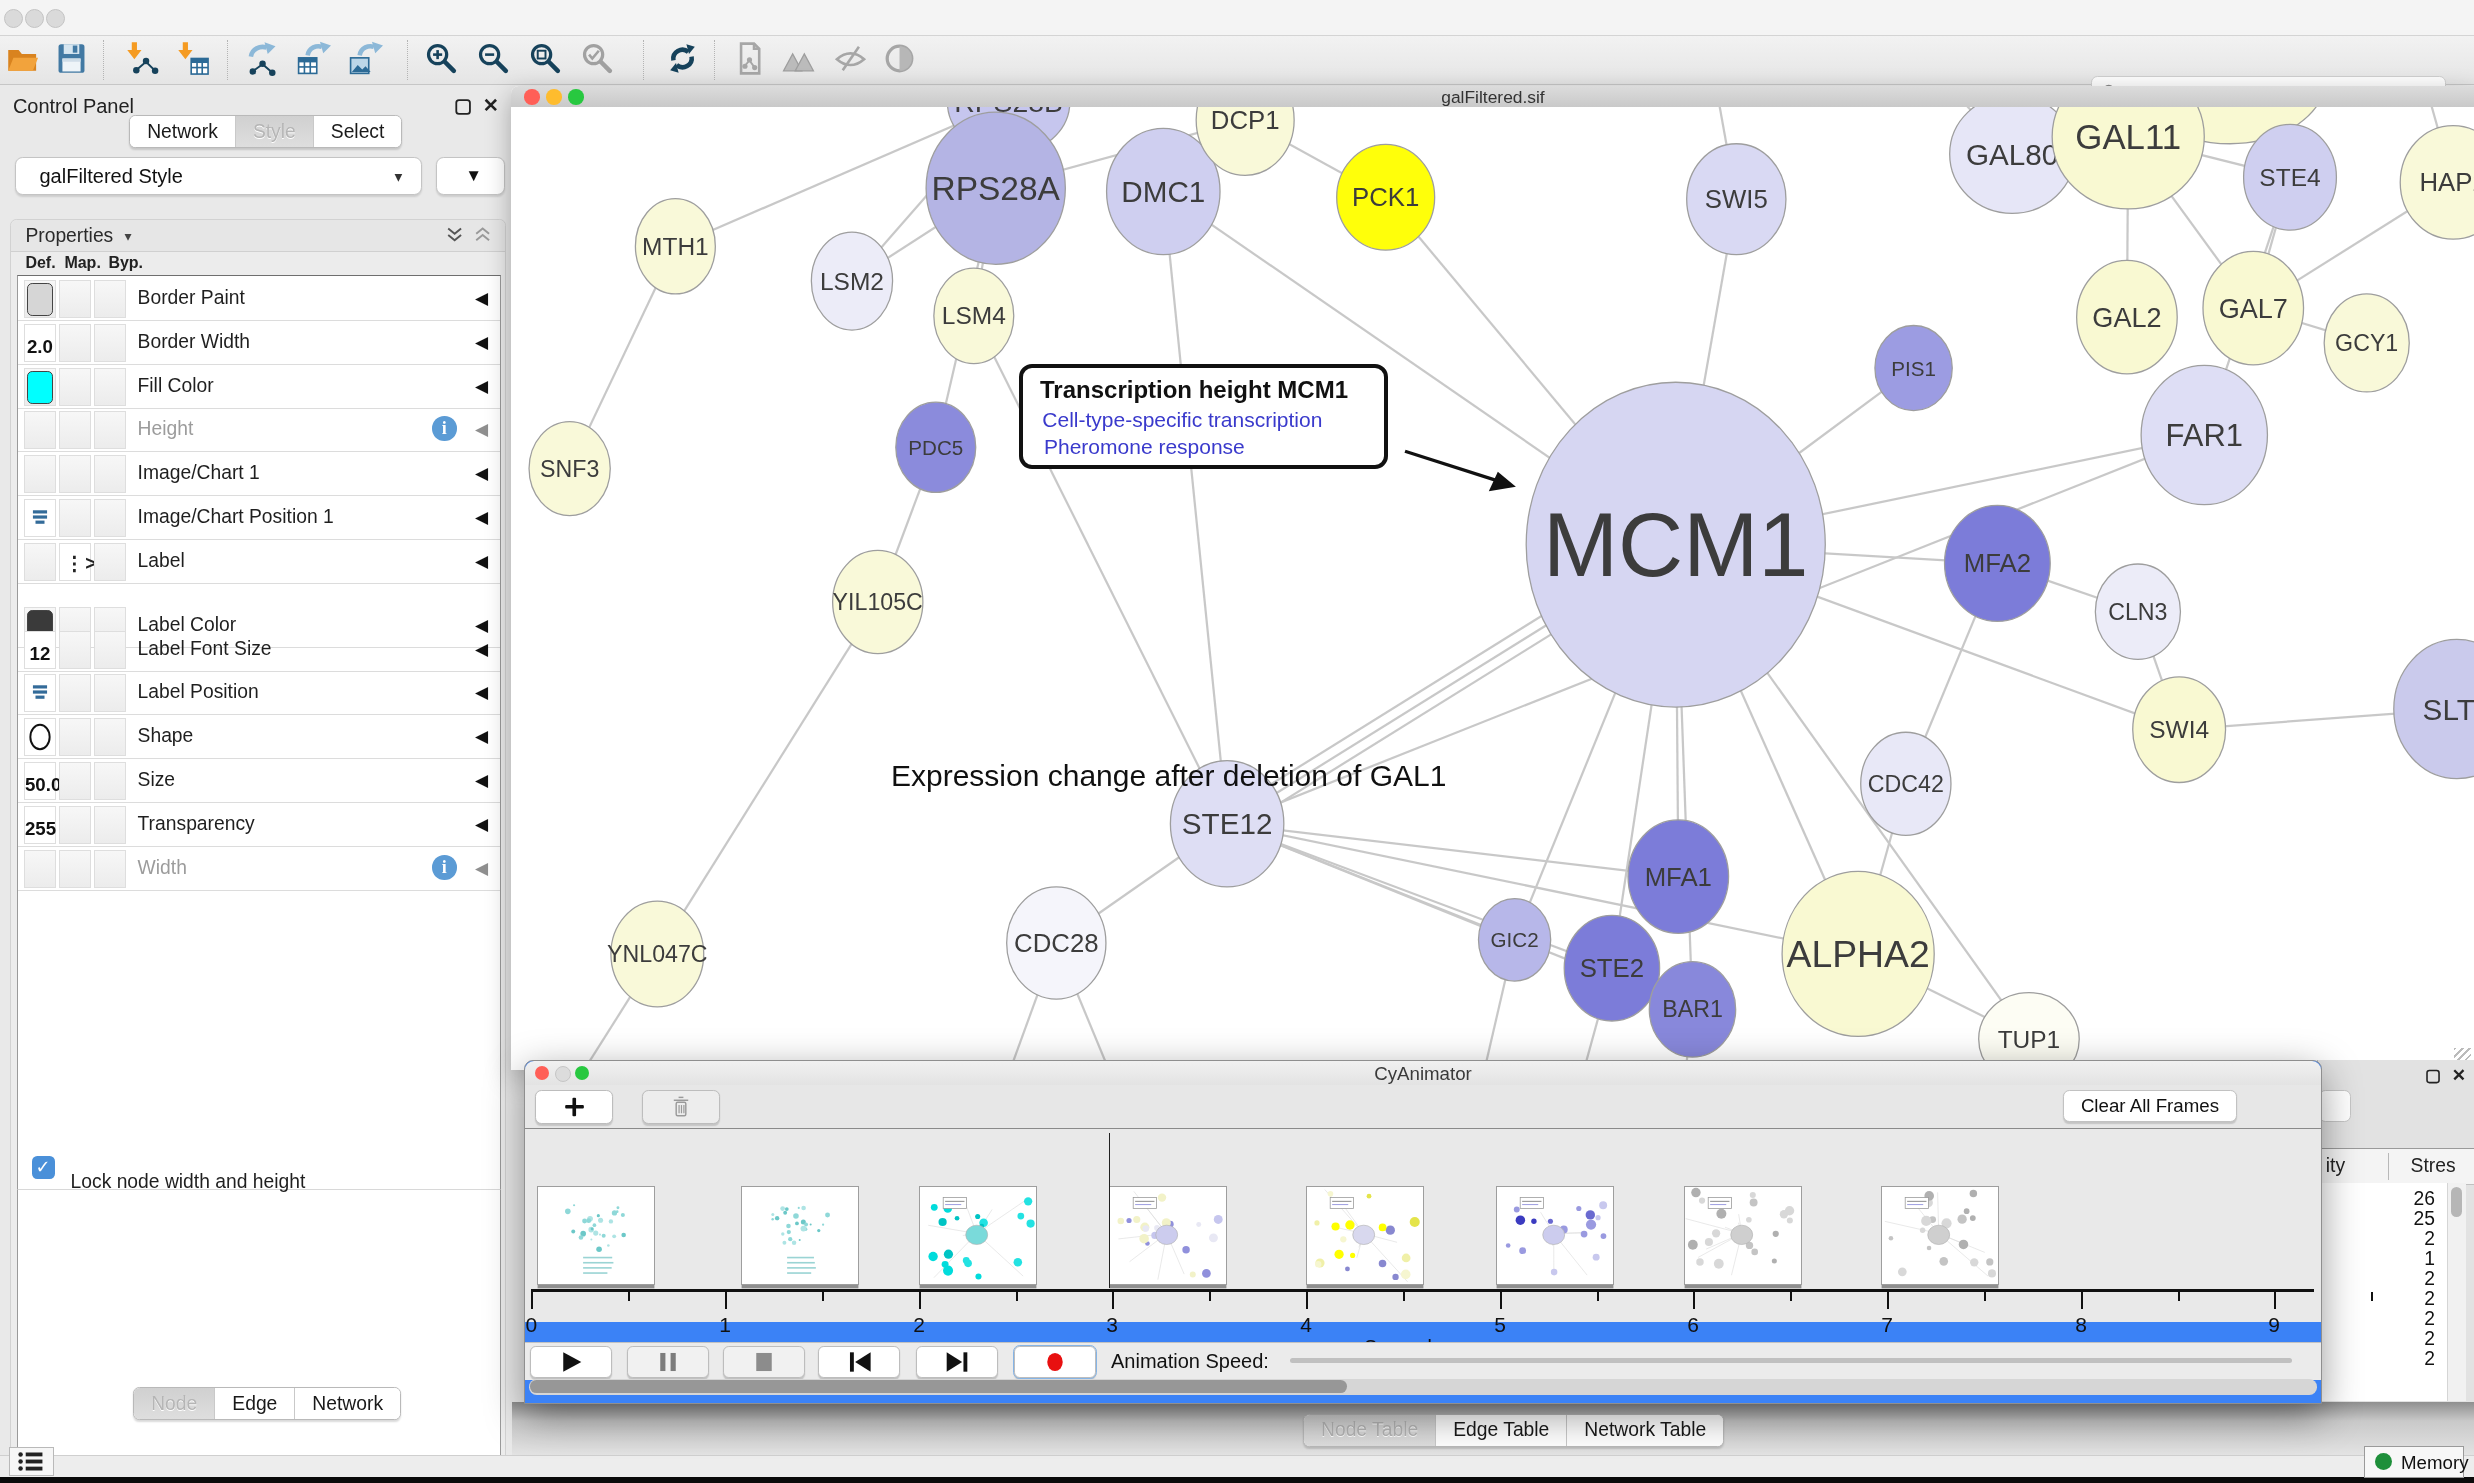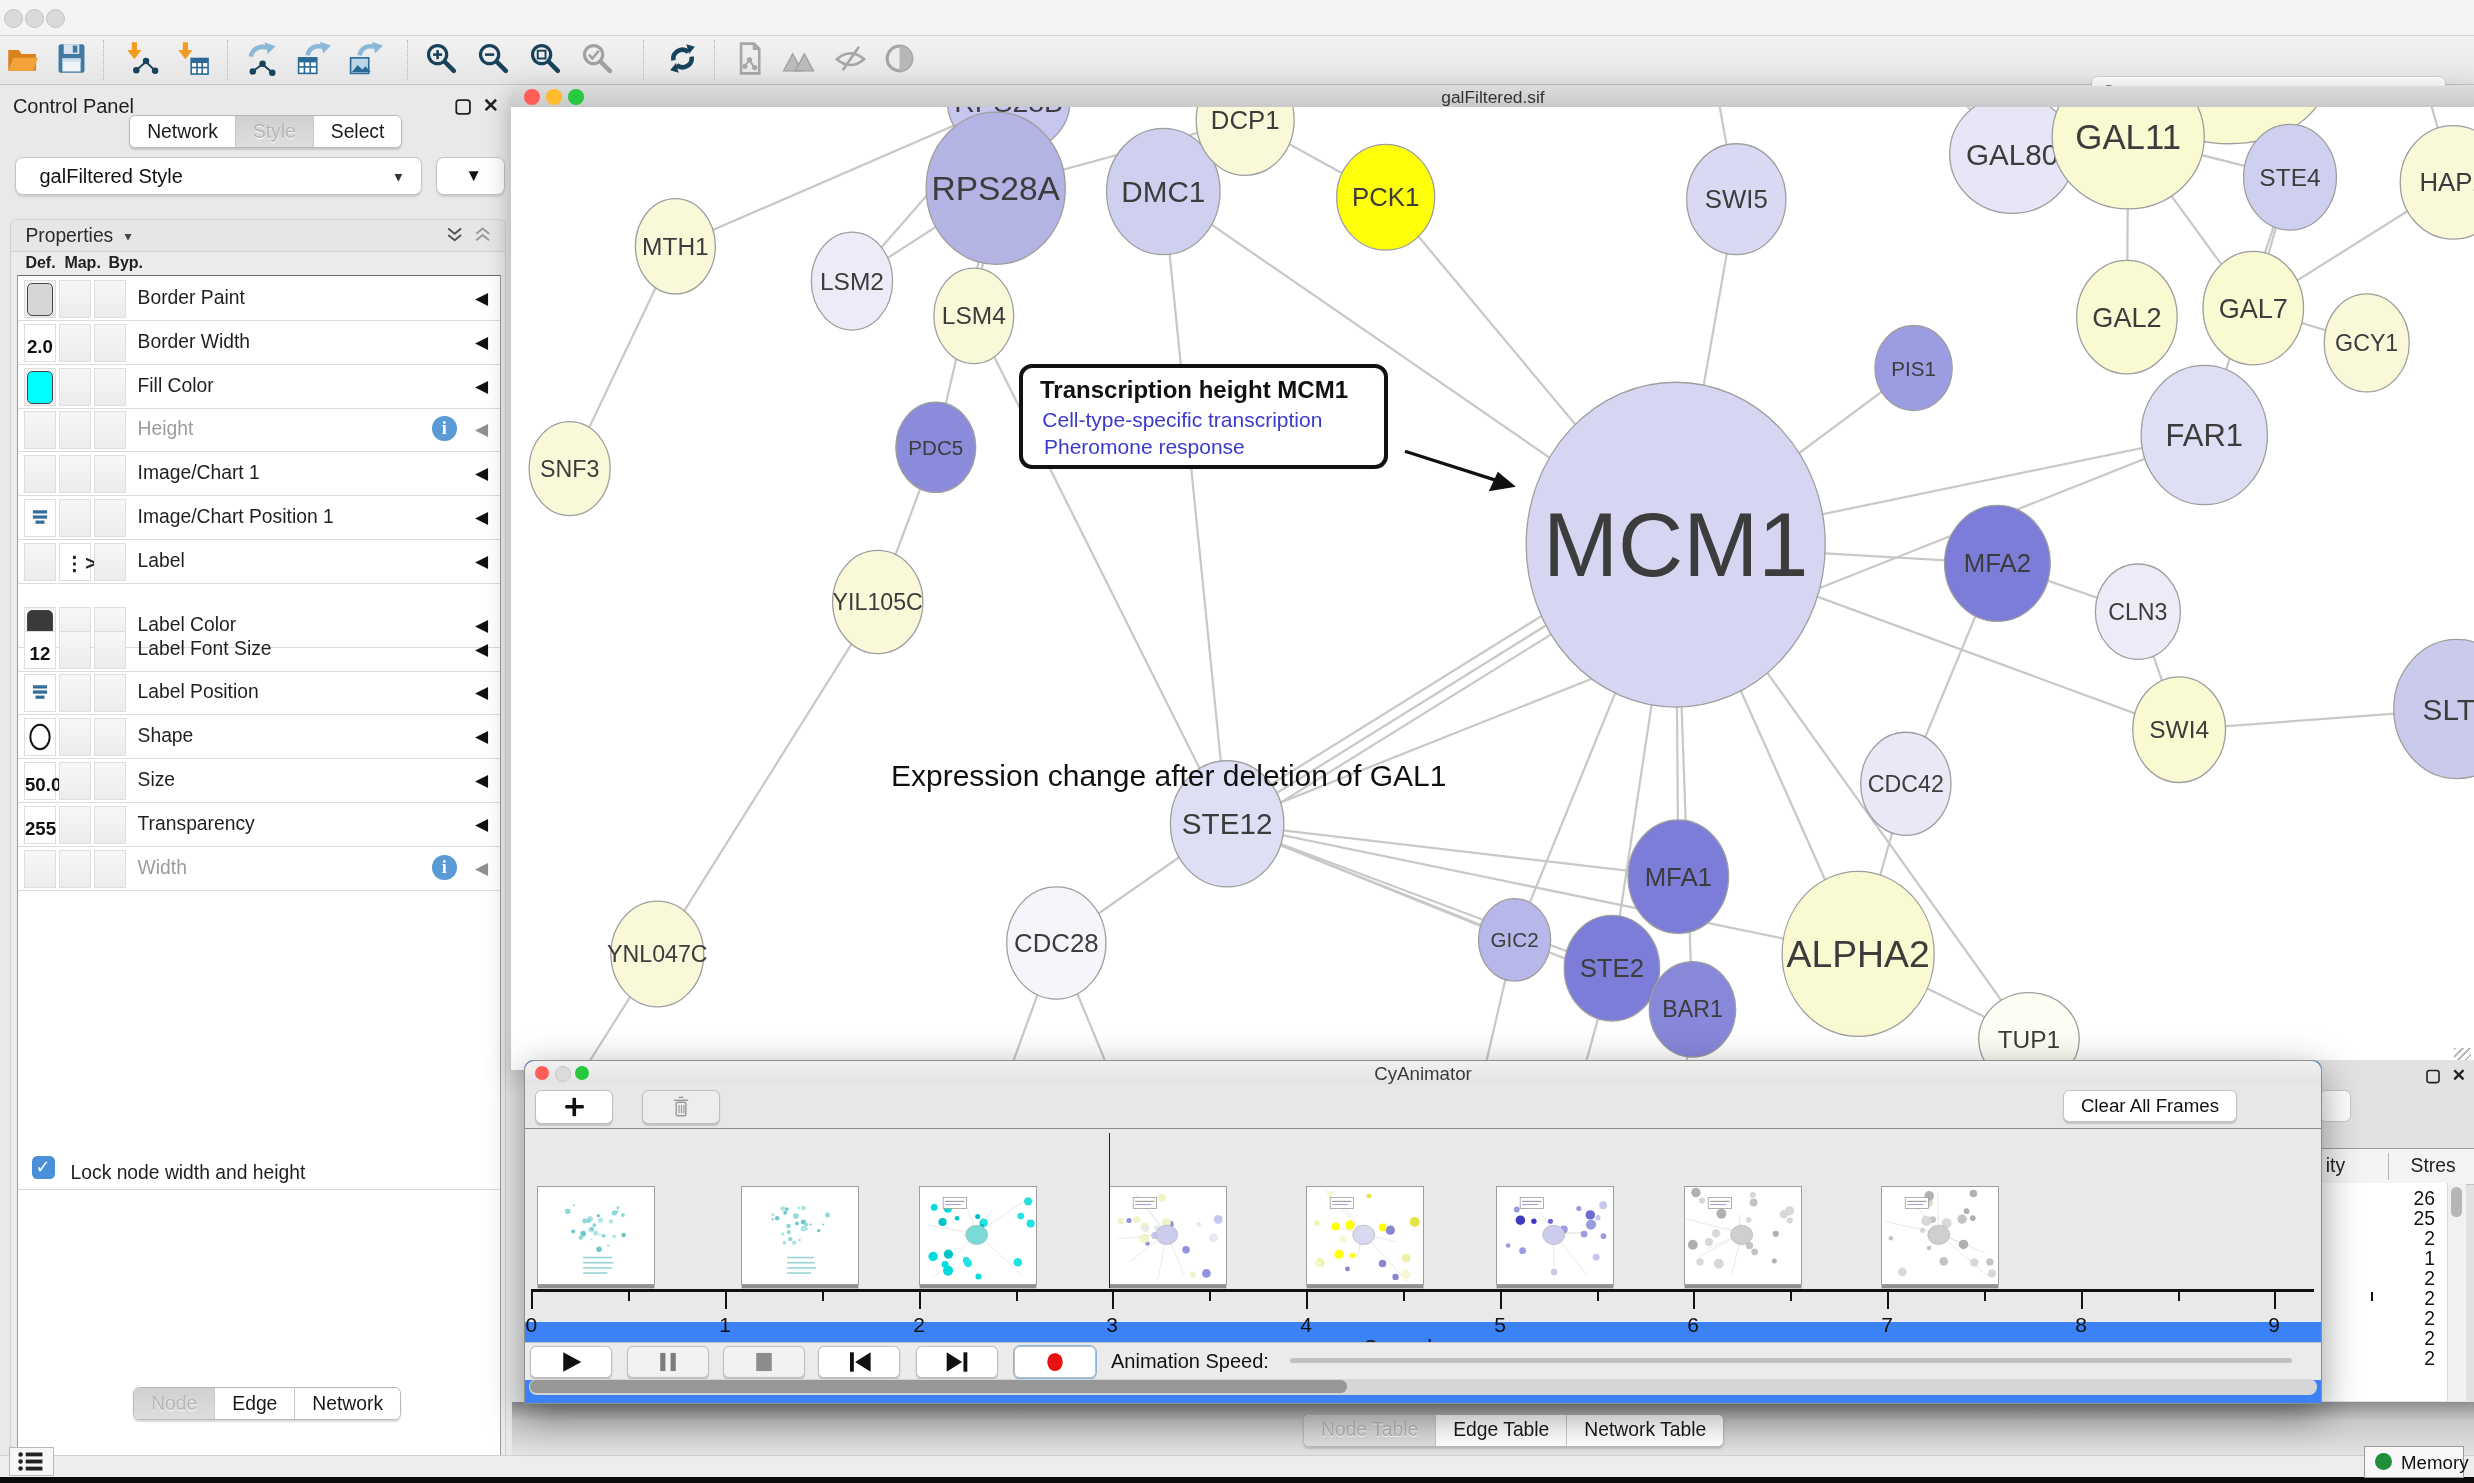--- a/index.html
+++ b/index.html
@@ -40,21 +40,21 @@
   .swatch{position:absolute;left:1.9px;top:1.9px;width:24.5px;height:31px;border:1.3px solid #444;border-radius:5.2px;}
   .pval{position:absolute;width:30px;top:11px;text-align:center;font-size:18.7px;font-weight:bold;color:#111;}
   .plabel{position:absolute;left:120px;top:11px;font-size:19.3px;color:#1f1f1f;}
   .plabel.dim{color:#9c9c9c;}
   .parrow{position:absolute;right:11.6px;top:11.6px;font-size:17px;color:#111;}
   .parrow.dim{color:#8f8f8f;}
   .pinfo{position:absolute;right:43px;top:9px;width:24.5px;height:24.5px;border-radius:50%;background:#5b9bd5;color:#fff;text-align:center;font-size:18px;font-weight:bold;font-family:"Liberation Serif",serif;line-height:24.5px;}
   .micon{position:absolute;left:5.2px;top:7.7px;font-size:19.3px;font-weight:bold;color:#222;letter-spacing:1.3px;}
   #lock-row{position:absolute;left:5.2px;top:928px;width:482px;height:41px;background:#fff;border-left:0.6px solid #9a9a9a;border-right:0.6px solid #9a9a9a;border-bottom:0.6px solid #d8d8d8;}
   #lock-check{position:absolute;left:14px;top:7.7px;width:23px;height:23px;background:#4a90d9;border-radius:5.2px;color:#fff;text-align:center;font-size:18px;line-height:23px;cursor:pointer;}
-  #lock-label{position:absolute;left:53px;top:14px;font-size:19.3px;color:#1f1f1f;}
+  #lock-label{position:absolute;left:53px;top:23px;font-size:19.3px;color:#1f1f1f;}
   #cp-bottom-tabs{left:128px;top:1302px;}
   
   #net-window{left:511px;top:86px;width:1964px;height:984px;background:#fff;border-radius:7.7px 0 0 0;box-shadow:0 9px 26px rgba(0,0,0,.3);}
   #net-titlebar{left:0;top:0;width:100%;height:21px;background:linear-gradient(#dcdcdc,#c9c9c9);border-bottom:0.6px solid #a9a9a9;border-radius:7.7px 0 0 0;}
   #net-title{width:100%;text-align:center;top:0.6px;font-size:17.4px;color:#333;}
   #net-canvas{left:0;top:21px;width:1964px;height:963px;overflow:hidden;background:#fff;}
   #net-canvas svg{position:absolute;left:0;top:0;}
   #annotation-box{left:508px;top:257px;width:361px;height:97px;background:#fff;border:4.5px solid #111;border-radius:13px;z-index:3;}
   #annotation-box .ttl{position:absolute;left:17px;top:7.7px;font-size:24px;font-weight:bold;color:#111;}
   #annotation-box .lnk1{position:absolute;left:19.3px;top:40px;font-size:21px;color:#3a3acc;}

